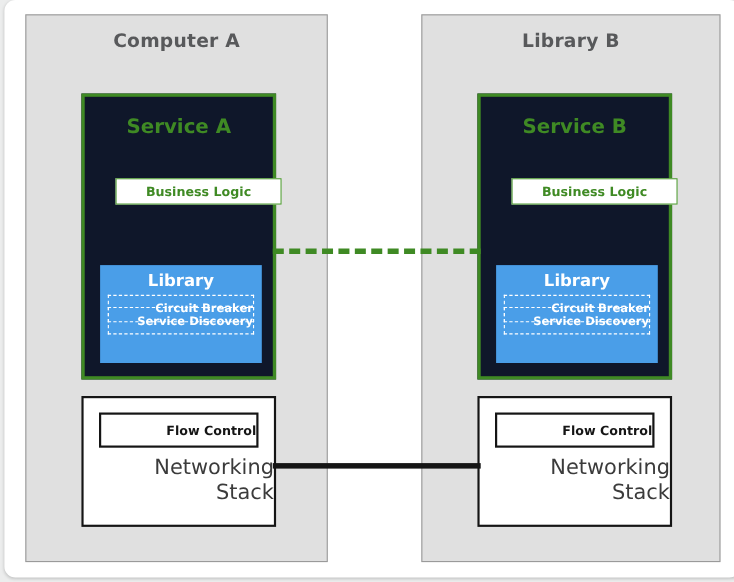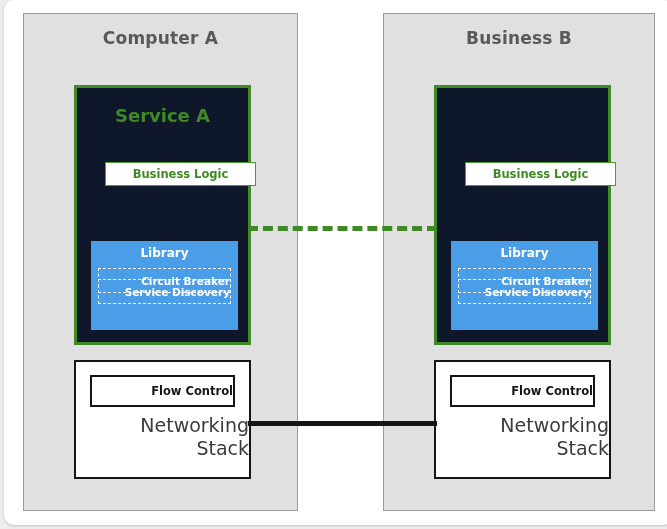--- a/index.html
+++ b/index.html
@@ -105,21 +105,21 @@
     height: 89px;
     background: #4a9ee8;
     box-sizing: border-box;
   }
   .library-title {
     position: absolute;
     top: 5px;
     left: 0;
     width: 100%;
     text-align: center;
-    font-size: 12px;
+    font-size: 15px;
     font-weight: bold;
     color: #ffffff;
   }
   .lib-sub {
     position: absolute;
     left: 7px;
     width: 133px;
     height: 25px;
     border: 1.5px dashed #ffffff;
     box-sizing: border-box;
@@ -220,24 +220,25 @@
       <div class="flow-control">
         <span>Flow Control</span>
       </div>
       <div class="netstack-label">
         <div>Networking</div>
         <div>Stack</div>
       </div>
     </div>
 
     <div class="computer-panel" id="panel-b">
-      <div class="panel-title">Business B</div>
+      <div class="panel-title">Library B</div>
     </div>
 
     <div class="service-box" id="service-b">
+      <div class="service-title">Service B</div>
 
       <div class="business-logic">
         <span>Business Logic</span>
       </div>
 
       <div class="library-box">
         <div class="library-title">Library</div>
         <div class="lib-sub lib-sub-1">
           <span>Circuit Breaker</span>
         </div>

